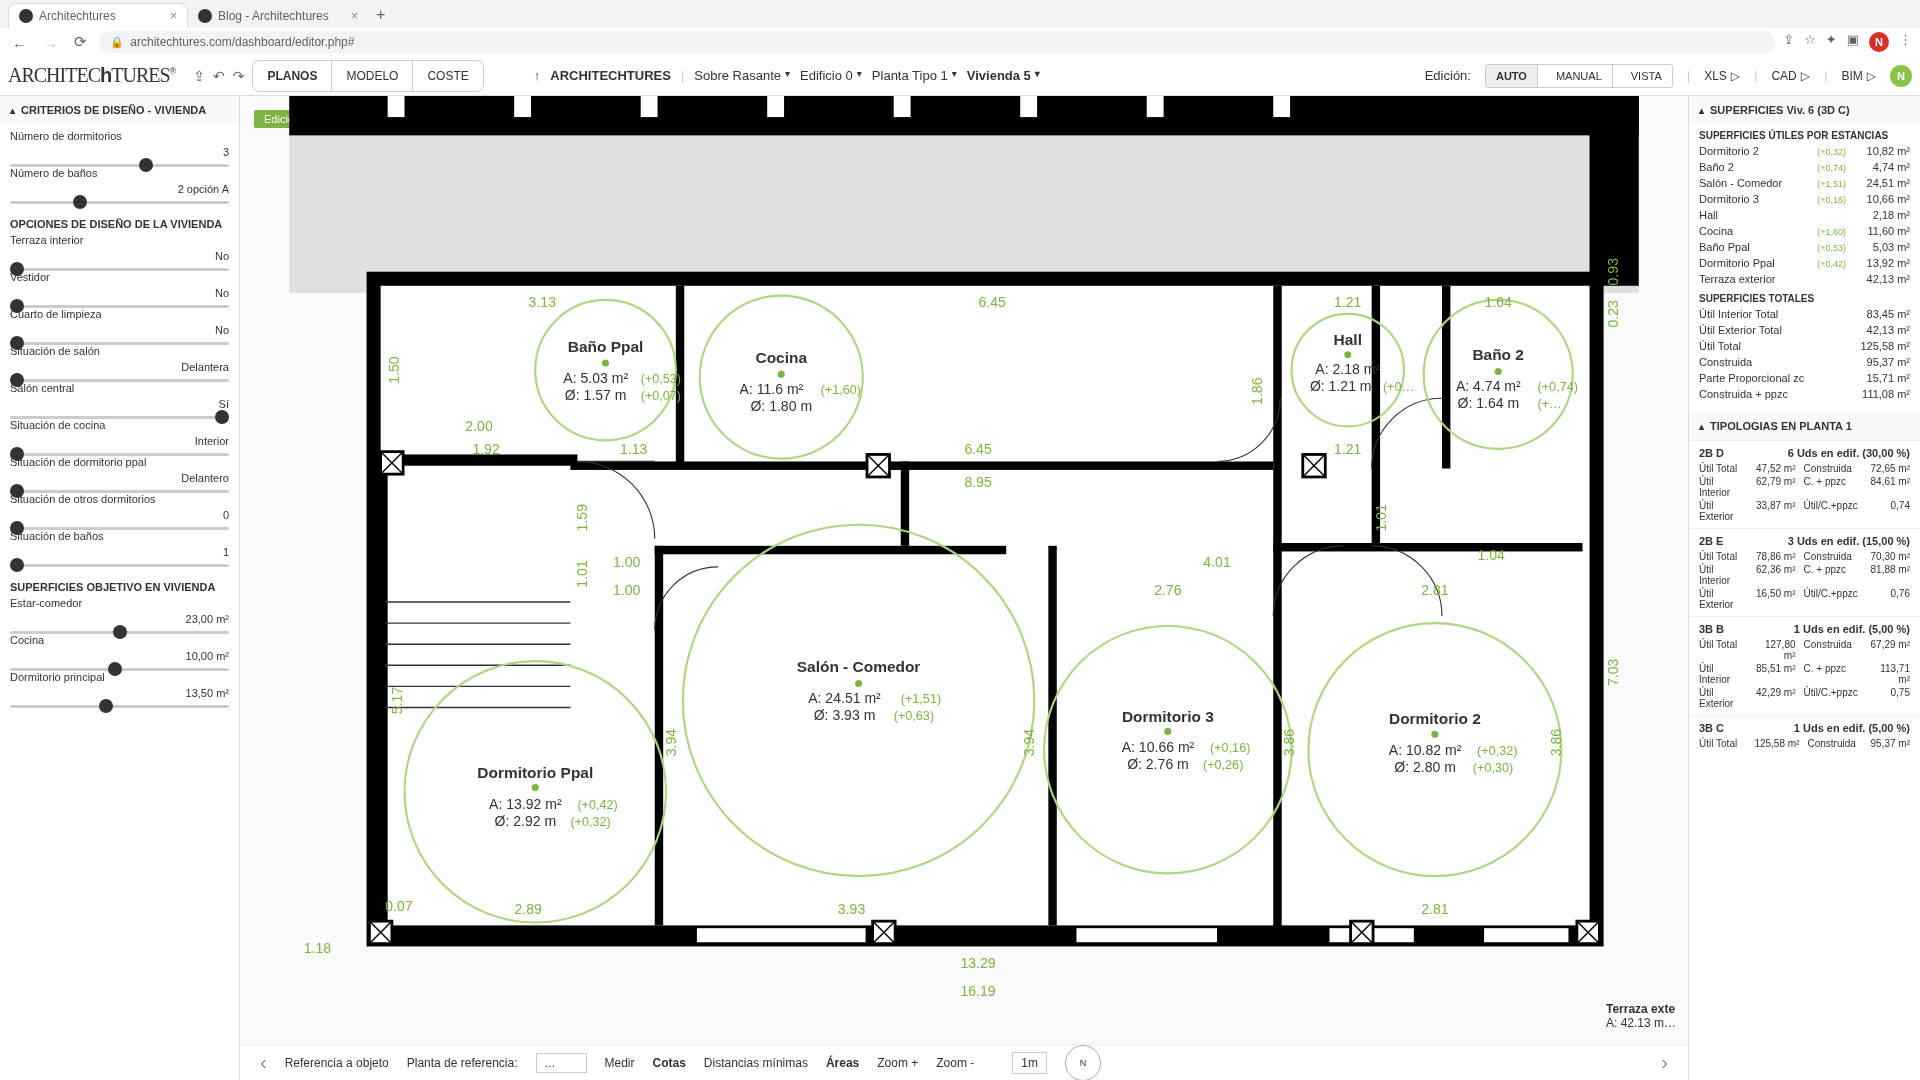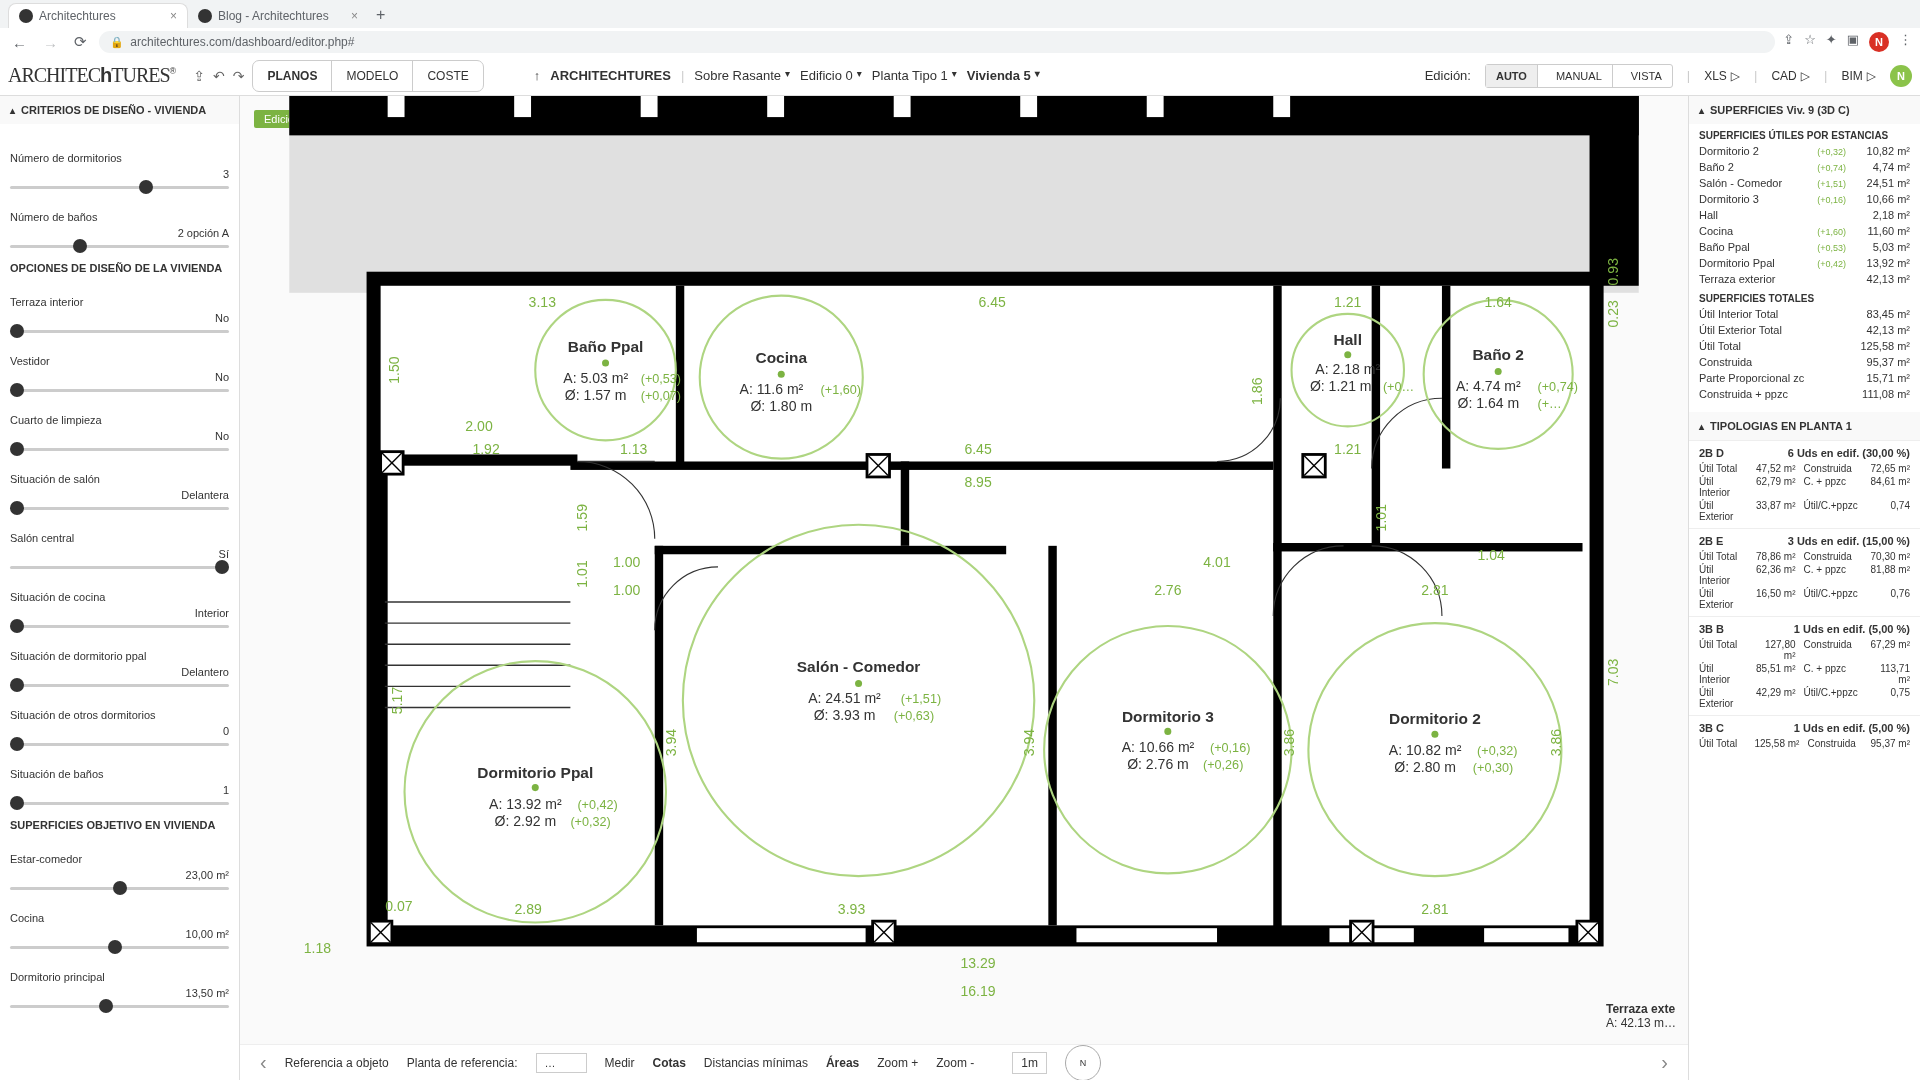--- a/index.html
+++ b/index.html
@@ -37,21 +37,21 @@
 .ed-btn:last-child{border-right:none}
 .ed-btn.active{background:#eee;font-weight:bold}
 .export-btn{display:flex;align-items:center;gap:4px;font-size:12px;color:#333}
 .avatar-app{width:22px;height:22px;border-radius:50%;background:#8bc34a;color:#fff;display:flex;align-items:center;justify-content:center;font-size:11px;font-weight:bold}
 
 .workspace{display:flex;flex:1;overflow:hidden}
 .left-panel{width:240px;border-right:1px solid #ddd;overflow-y:auto;padding-bottom:20px}
 .panel-header{display:flex;align-items:center;gap:6px;padding:8px 10px;font-size:11px;font-weight:bold;background:#f9f9f9}
 .chev{font-size:10px}
 .criteria{padding:6px 10px 12px}
-.crit-label{font-size:11px;color:#333;margin-top:22px;display:block}
+.crit-label{font-size:11px;color:#333;margin-top:0;display:block}
 .crit-val{text-align:right;font-size:11px;color:#333;margin-top:4px}
 .slider{height:3px;background:#ccc;border-radius:2px;position:relative;margin-top:6px}
 .slider-thumb{width:14px;height:14px;border-radius:50%;background:#333;position:absolute;top:-6px;transform:translateX(-50%)}
 .section-label{font-size:11px;font-weight:bold;margin:14px 0 4px}
 
 .canvas{flex:1;position:relative;background:#fafafa;overflow:hidden}
 .badge-multi{position:absolute;top:14px;left:14px;background:#7cb342;color:#fff;padding:3px 10px;font-size:11px;border-radius:2px}
 .floorplan{position:absolute;inset:0}
 .floorplan svg{width:100%;height:100%}
 .bottom-bar{position:absolute;bottom:0;left:0;right:0;height:36px;display:flex;align-items:center;gap:18px;padding:0 20px;background:#fff;border-top:1px solid #eee;font-size:12px;color:#333}
@@ -482,21 +482,21 @@
         <span>Zoom -</span>
         <span class="zoom-val">1m</span>
         <div class="compass">N</div>
         <span class="arrow" style="margin-left:auto">›</span>
       </div>
     </div>
 
     <div class="right-panel">
       <div class="r-header">
           <span class="chev">▴</span>
-          <span>SUPERFICIES Viv. 9 (3D C)</span>
+          <span>SUPERFICIES Viv. 6 (3D C)</span>
         </div>
       <div class="r-section-title">SUPERFICIES ÚTILES POR ESTANCIAS</div>
       <div id="r-rows">
           <div class="r-row">
             <span class="r-name">Dormitorio 2</span>
             <span class="r-delta">(+0,32)</span>
             <span class="r-val">10,82 m²</span>
           </div>
           <div class="r-row">
             <span class="r-name">Baño 2</span>

